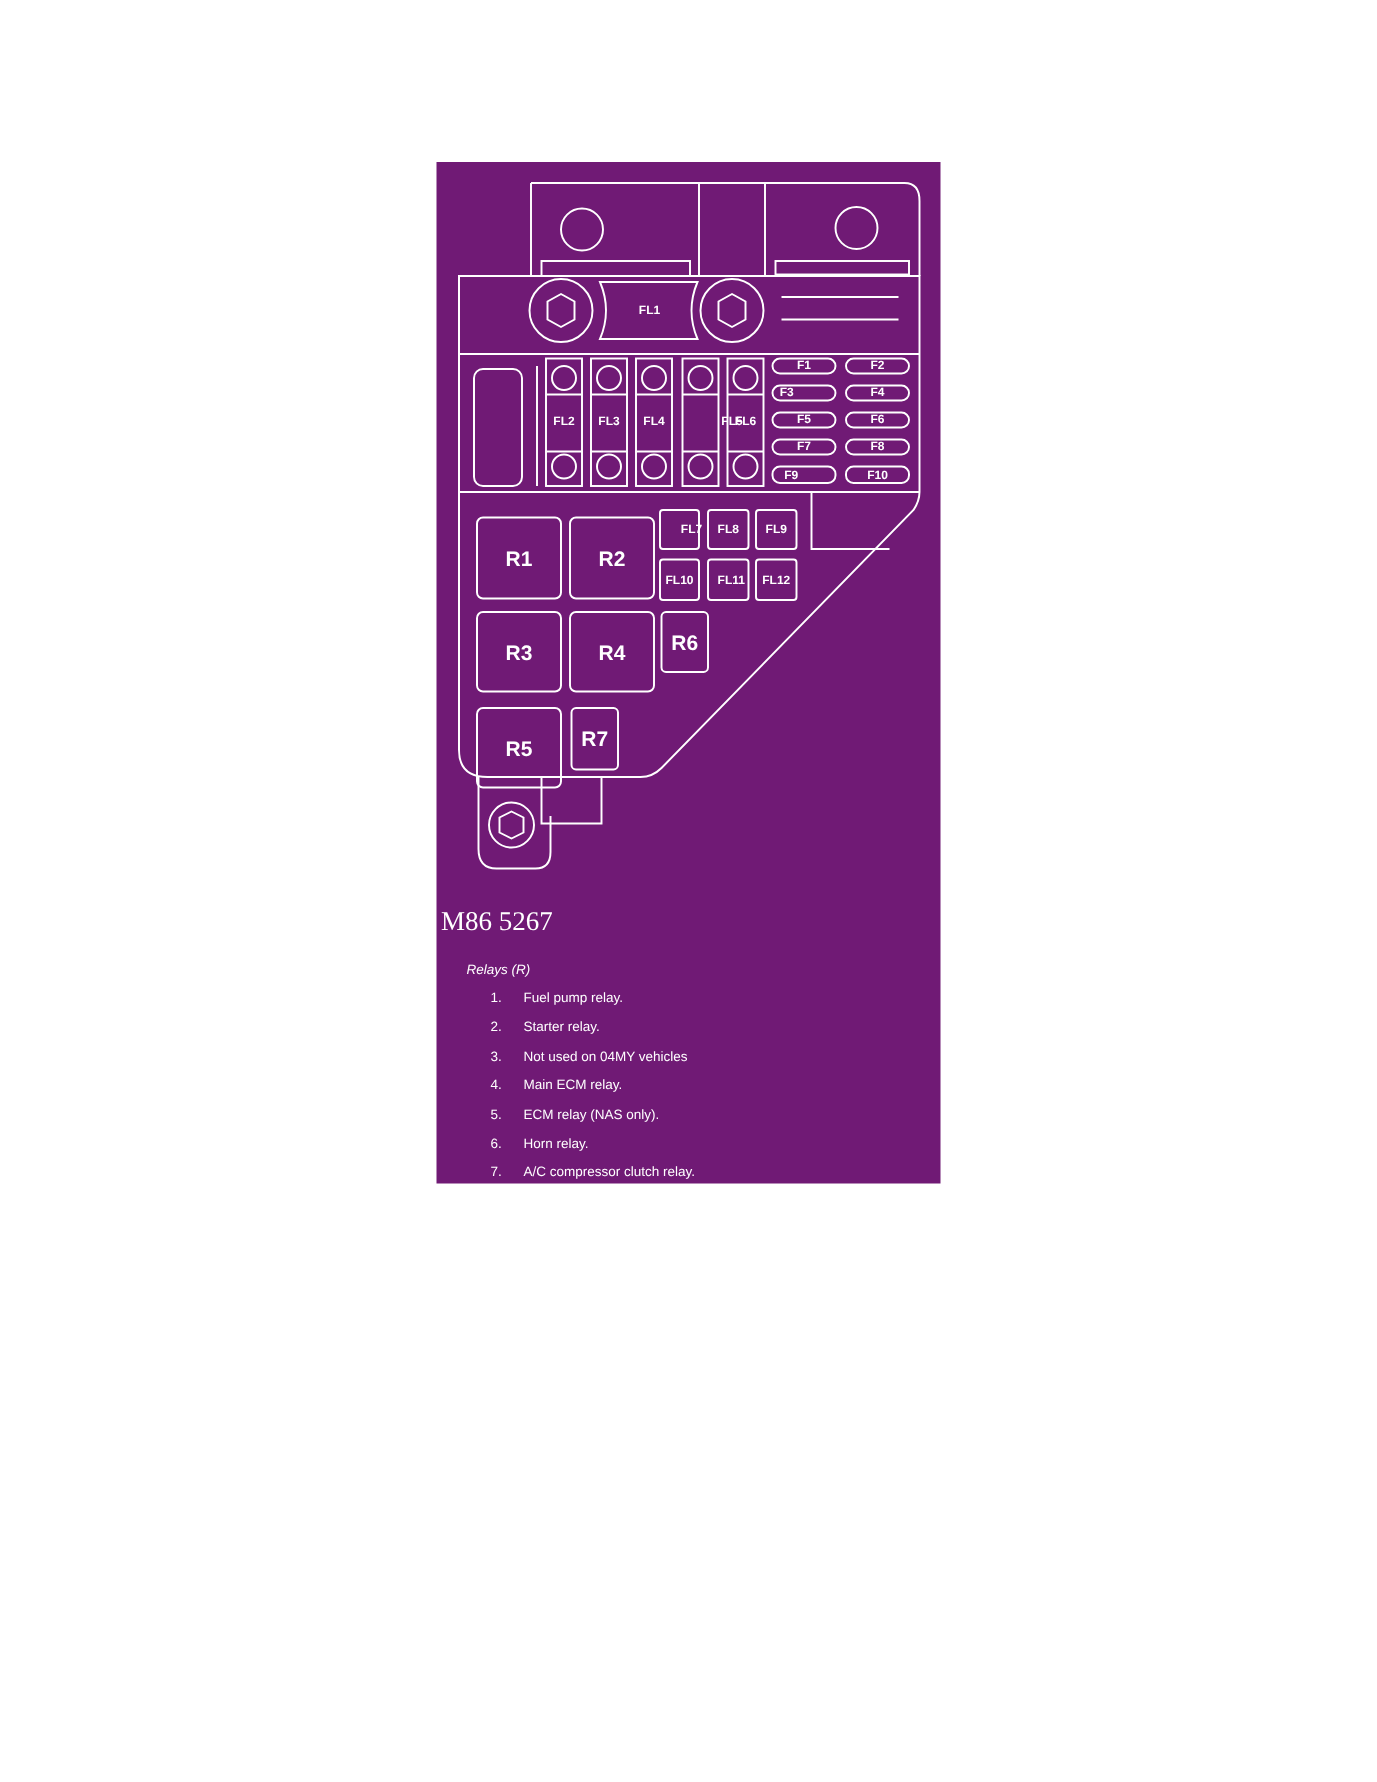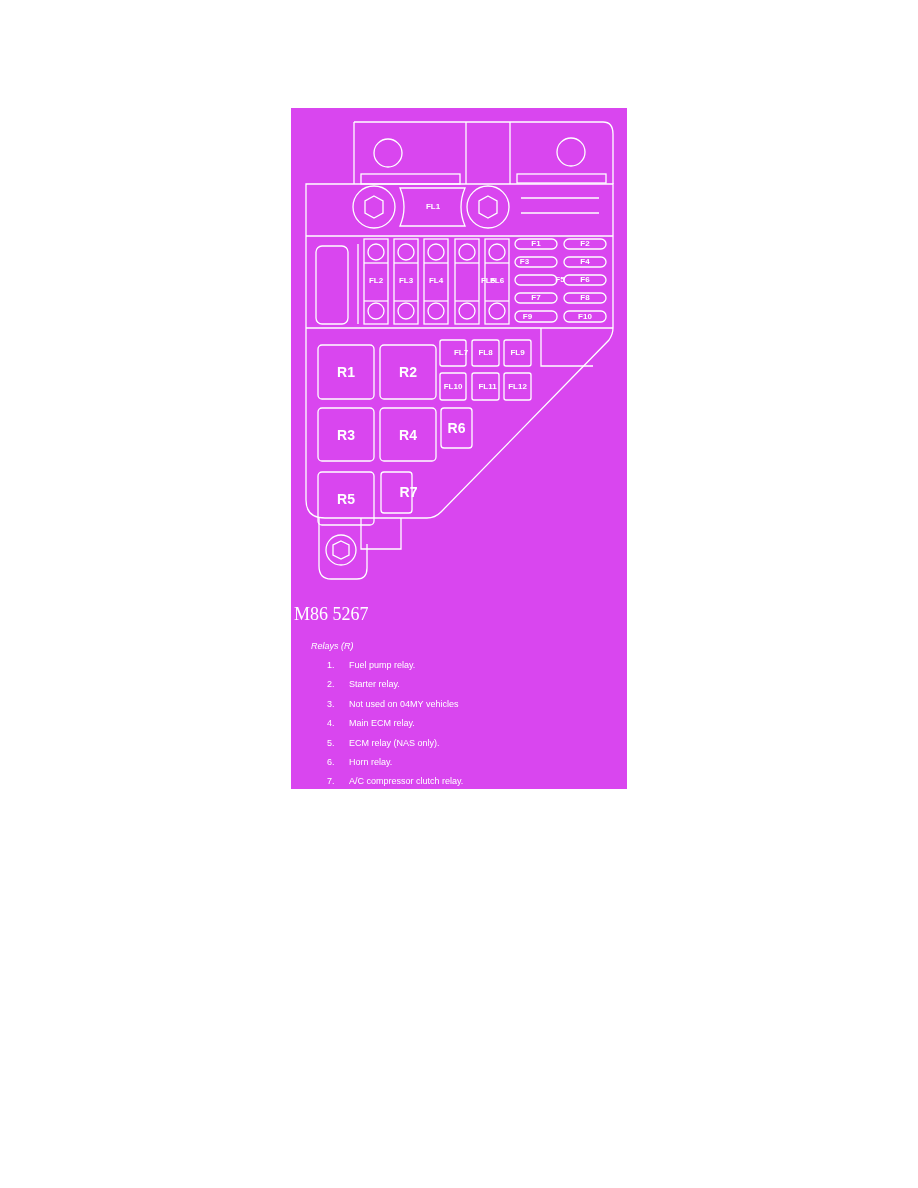--- a/index.html
+++ b/index.html
@@ -3,21 +3,21 @@
 <meta charset="utf-8">
 <style>
   html, body { margin: 0; padding: 0; }
   body {
     width: 918px; height: 1188px; background: #ffffff;
     position: relative; overflow: hidden;
     font-family: "Liberation Sans", sans-serif;
   }
   #figure {
     position: absolute; left: 291px; top: 108px;
-    width: 336px; height: 681px; background: #d946ef;
+    width: 336px; height: 681px; background: #701a75;
   }
   #diagram { position: absolute; left: 0; top: 0; }
   .lbl {
     position: absolute; color: #ffffff; font-weight: bold;
     font-family: "Liberation Sans", sans-serif;
     text-align: center; white-space: nowrap;
   }
   .fig-id {
     position: absolute; left: 3px; top: 496px; color: #ffffff;
     font-size: 18px; font-family: Liberation Serif, serif;
@@ -144,41 +144,41 @@
   <div class="lbl" style="left:73px;top:168px;width:24px;font-size:8px;">FL2</div>
   <div class="lbl" style="left:103px;top:168px;width:24px;font-size:8px;">FL3</div>
   <div class="lbl" style="left:133px;top:168px;width:24px;font-size:8px;">FL4</div>
   <div class="lbl" style="left:164px;top:168px;width:24px;font-size:8px;padding-left:21px;">FL5</div>
   <div class="lbl" style="left:194px;top:168px;width:24px;font-size:8px;">FL6</div>
 
   <div class="lbl" style="left:224px;top:131px;width:42px;font-size:8px;">F1</div>
   <div class="lbl" style="left:273px;top:131px;width:42px;font-size:8px;">F2</div>
   <div class="lbl" style="left:224px;top:149px;width:19px;font-size:8px;">F3</div>
   <div class="lbl" style="left:273px;top:149px;width:42px;font-size:8px;">F4</div>
-  <div class="lbl" style="left:224px;top:167px;width:42px;font-size:8px;padding-left:24px;">F5</div>
+  <div class="lbl" style="left:224px;top:167px;width:42px;font-size:8px;">F5</div>
   <div class="lbl" style="left:273px;top:167px;width:42px;font-size:8px;">F6</div>
   <div class="lbl" style="left:224px;top:185px;width:42px;font-size:8px;">F7</div>
   <div class="lbl" style="left:273px;top:185px;width:42px;font-size:8px;">F8</div>
   <div class="lbl" style="left:224px;top:204px;width:25px;font-size:8px;">F9</div>
   <div class="lbl" style="left:273px;top:204px;width:42px;font-size:8px;">F10</div>
 
   <div class="lbl" style="left:149px;top:240px;width:42px;font-size:8px;">FL7</div>
   <div class="lbl" style="left:181px;top:240px;width:27px;font-size:8px;">FL8</div>
   <div class="lbl" style="left:213px;top:240px;width:27px;font-size:8px;">FL9</div>
   <div class="lbl" style="left:149px;top:274px;width:26px;font-size:8px;">FL10</div>
   <div class="lbl" style="left:183px;top:274px;width:27px;font-size:8px;">FL11</div>
   <div class="lbl" style="left:213px;top:274px;width:27px;font-size:8px;">FL12</div>
 
   <div class="lbl" style="left:27px;top:256px;width:56px;font-size:14px;">R1</div>
   <div class="lbl" style="left:89px;top:256px;width:56px;font-size:14px;">R2</div>
   <div class="lbl" style="left:27px;top:319px;width:56px;font-size:14px;">R3</div>
   <div class="lbl" style="left:89px;top:319px;width:56px;font-size:14px;">R4</div>
   <div class="lbl" style="left:27px;top:383px;width:56px;font-size:14px;">R5</div>
   <div class="lbl" style="left:150px;top:312px;width:31px;font-size:14px;">R6</div>
-  <div class="lbl" style="left:90px;top:376px;width:31px;font-size:14px;margin-left:12px;">R7</div>
+  <div class="lbl" style="left:90px;top:376px;width:31px;font-size:14px;">R7</div>
 
   <div class="fig-id">M86 5267</div>
 
   <div class="legend-title">Relays (R)</div>
   <ul class="legend-list">
     <li>
         <span class="num">1.</span>
         <span>Fuel pump relay.</span>
       </li>
     <li>

